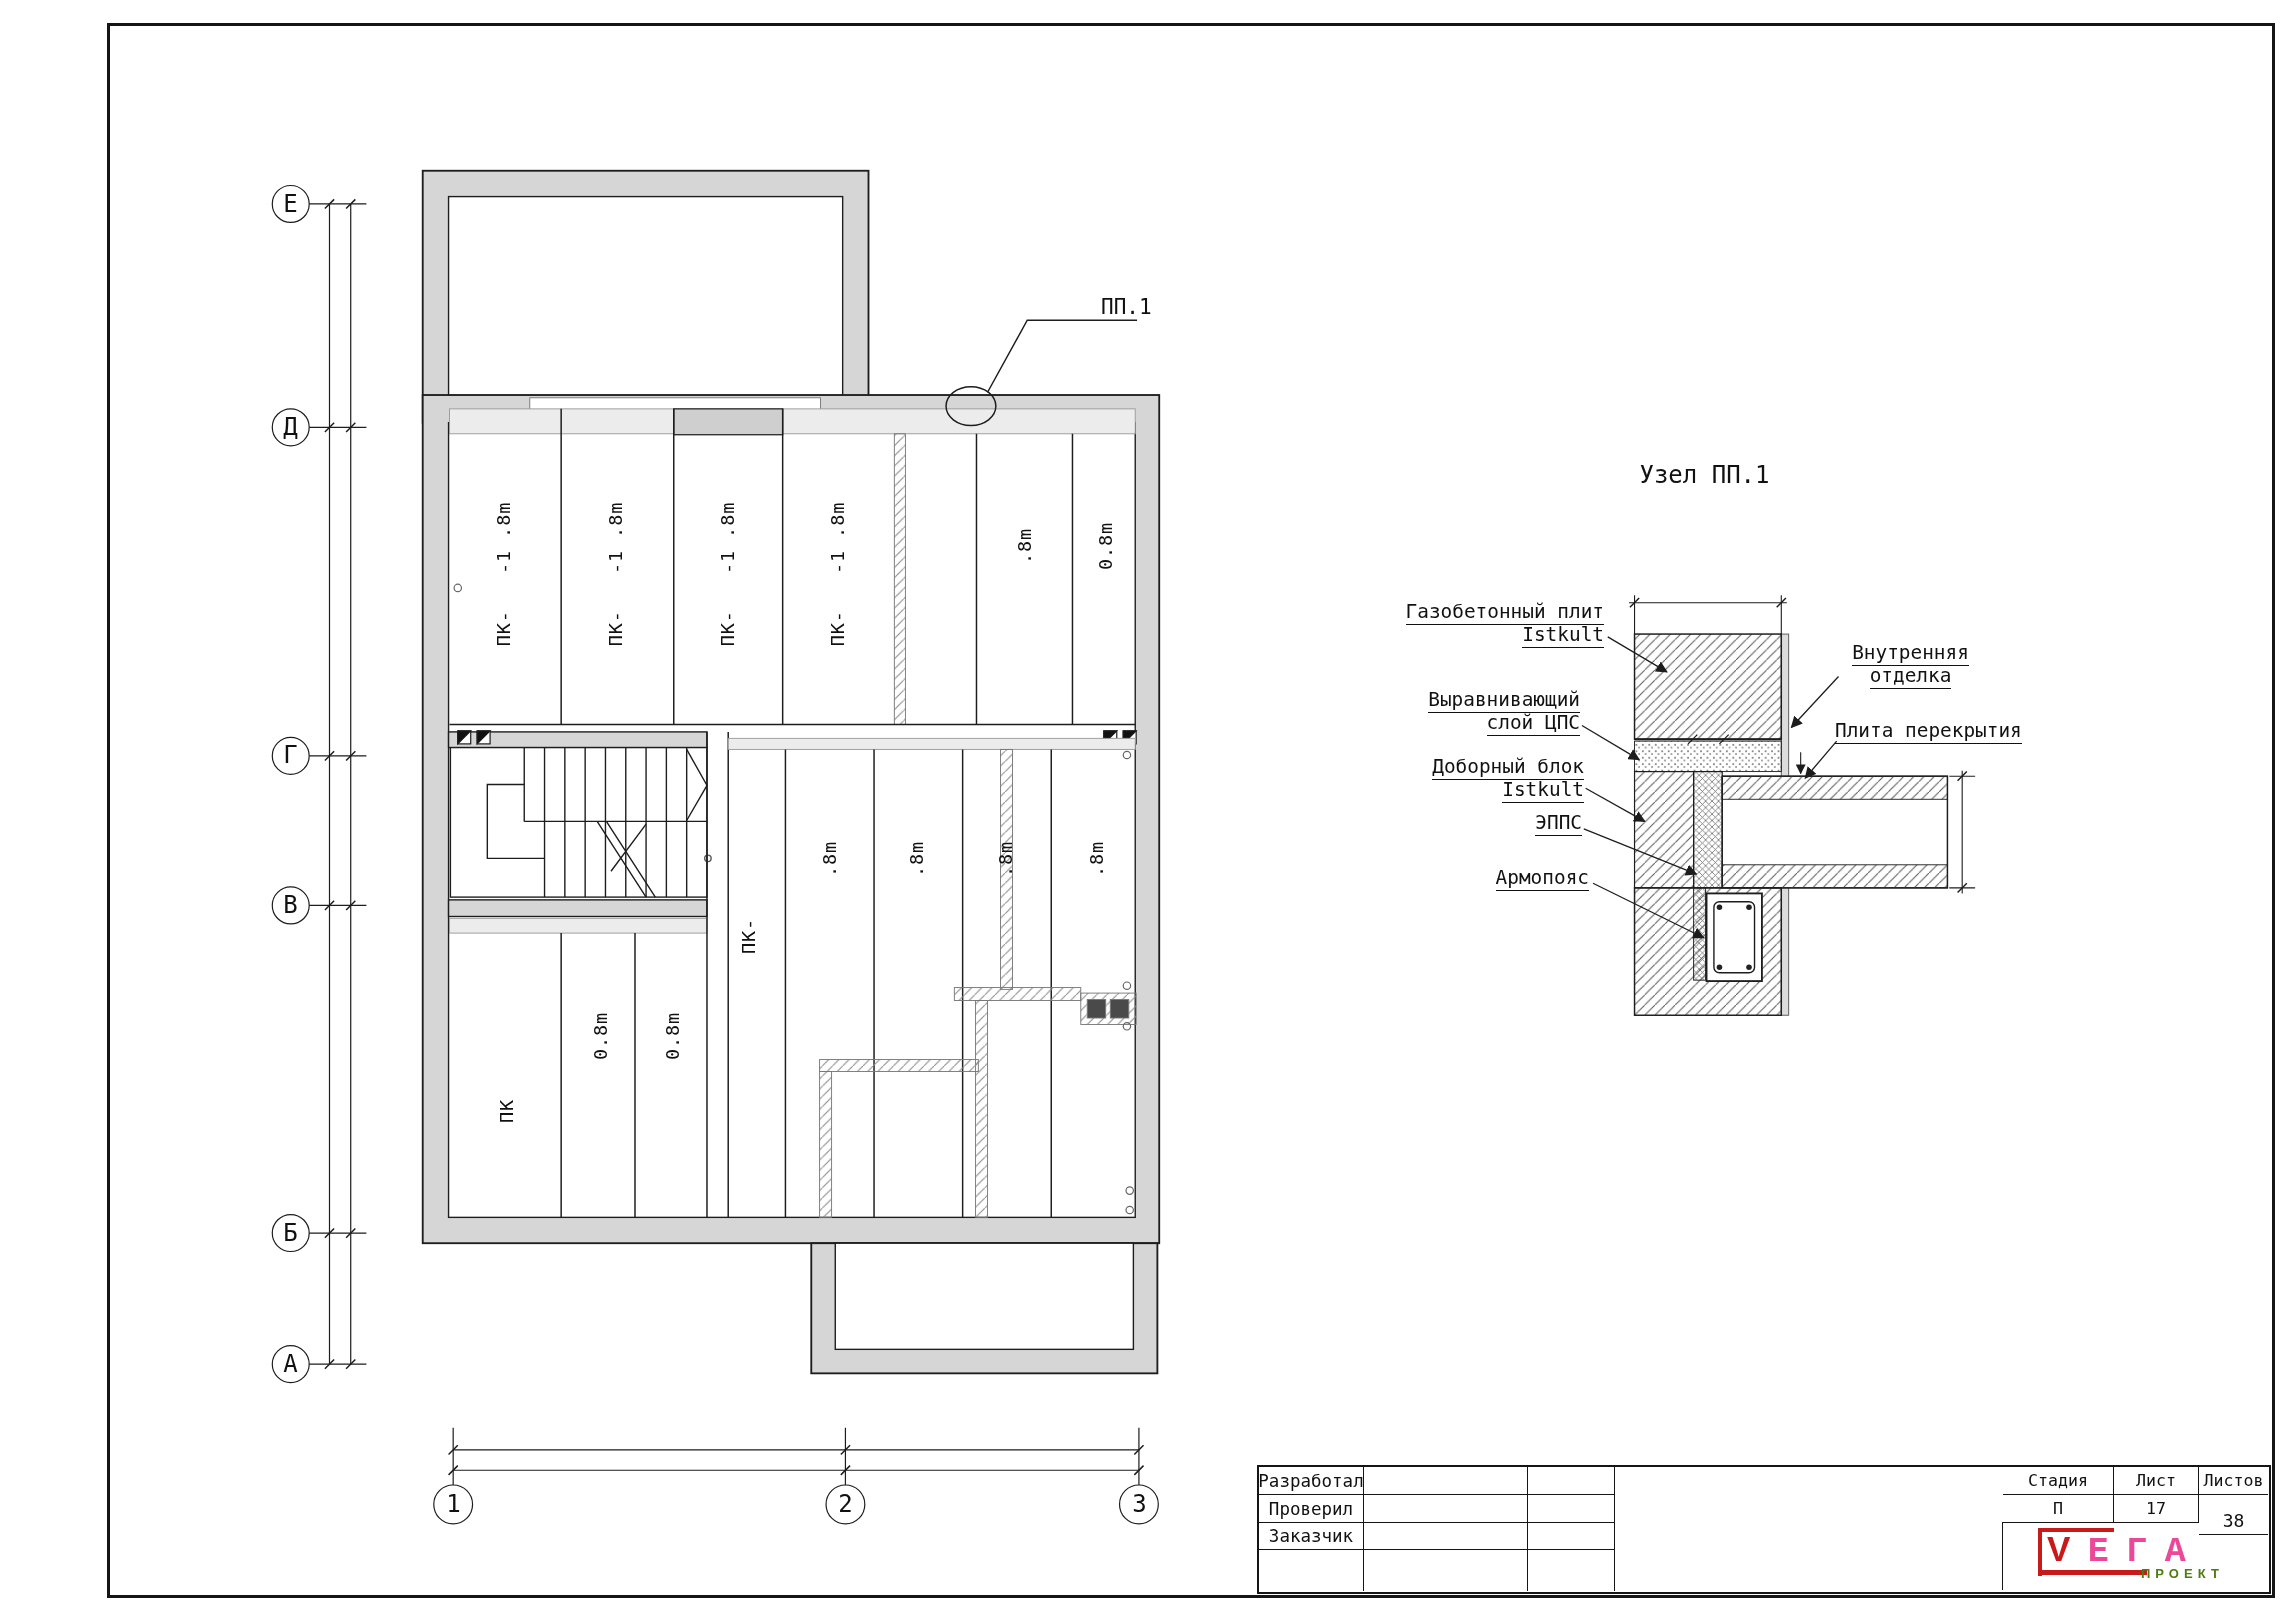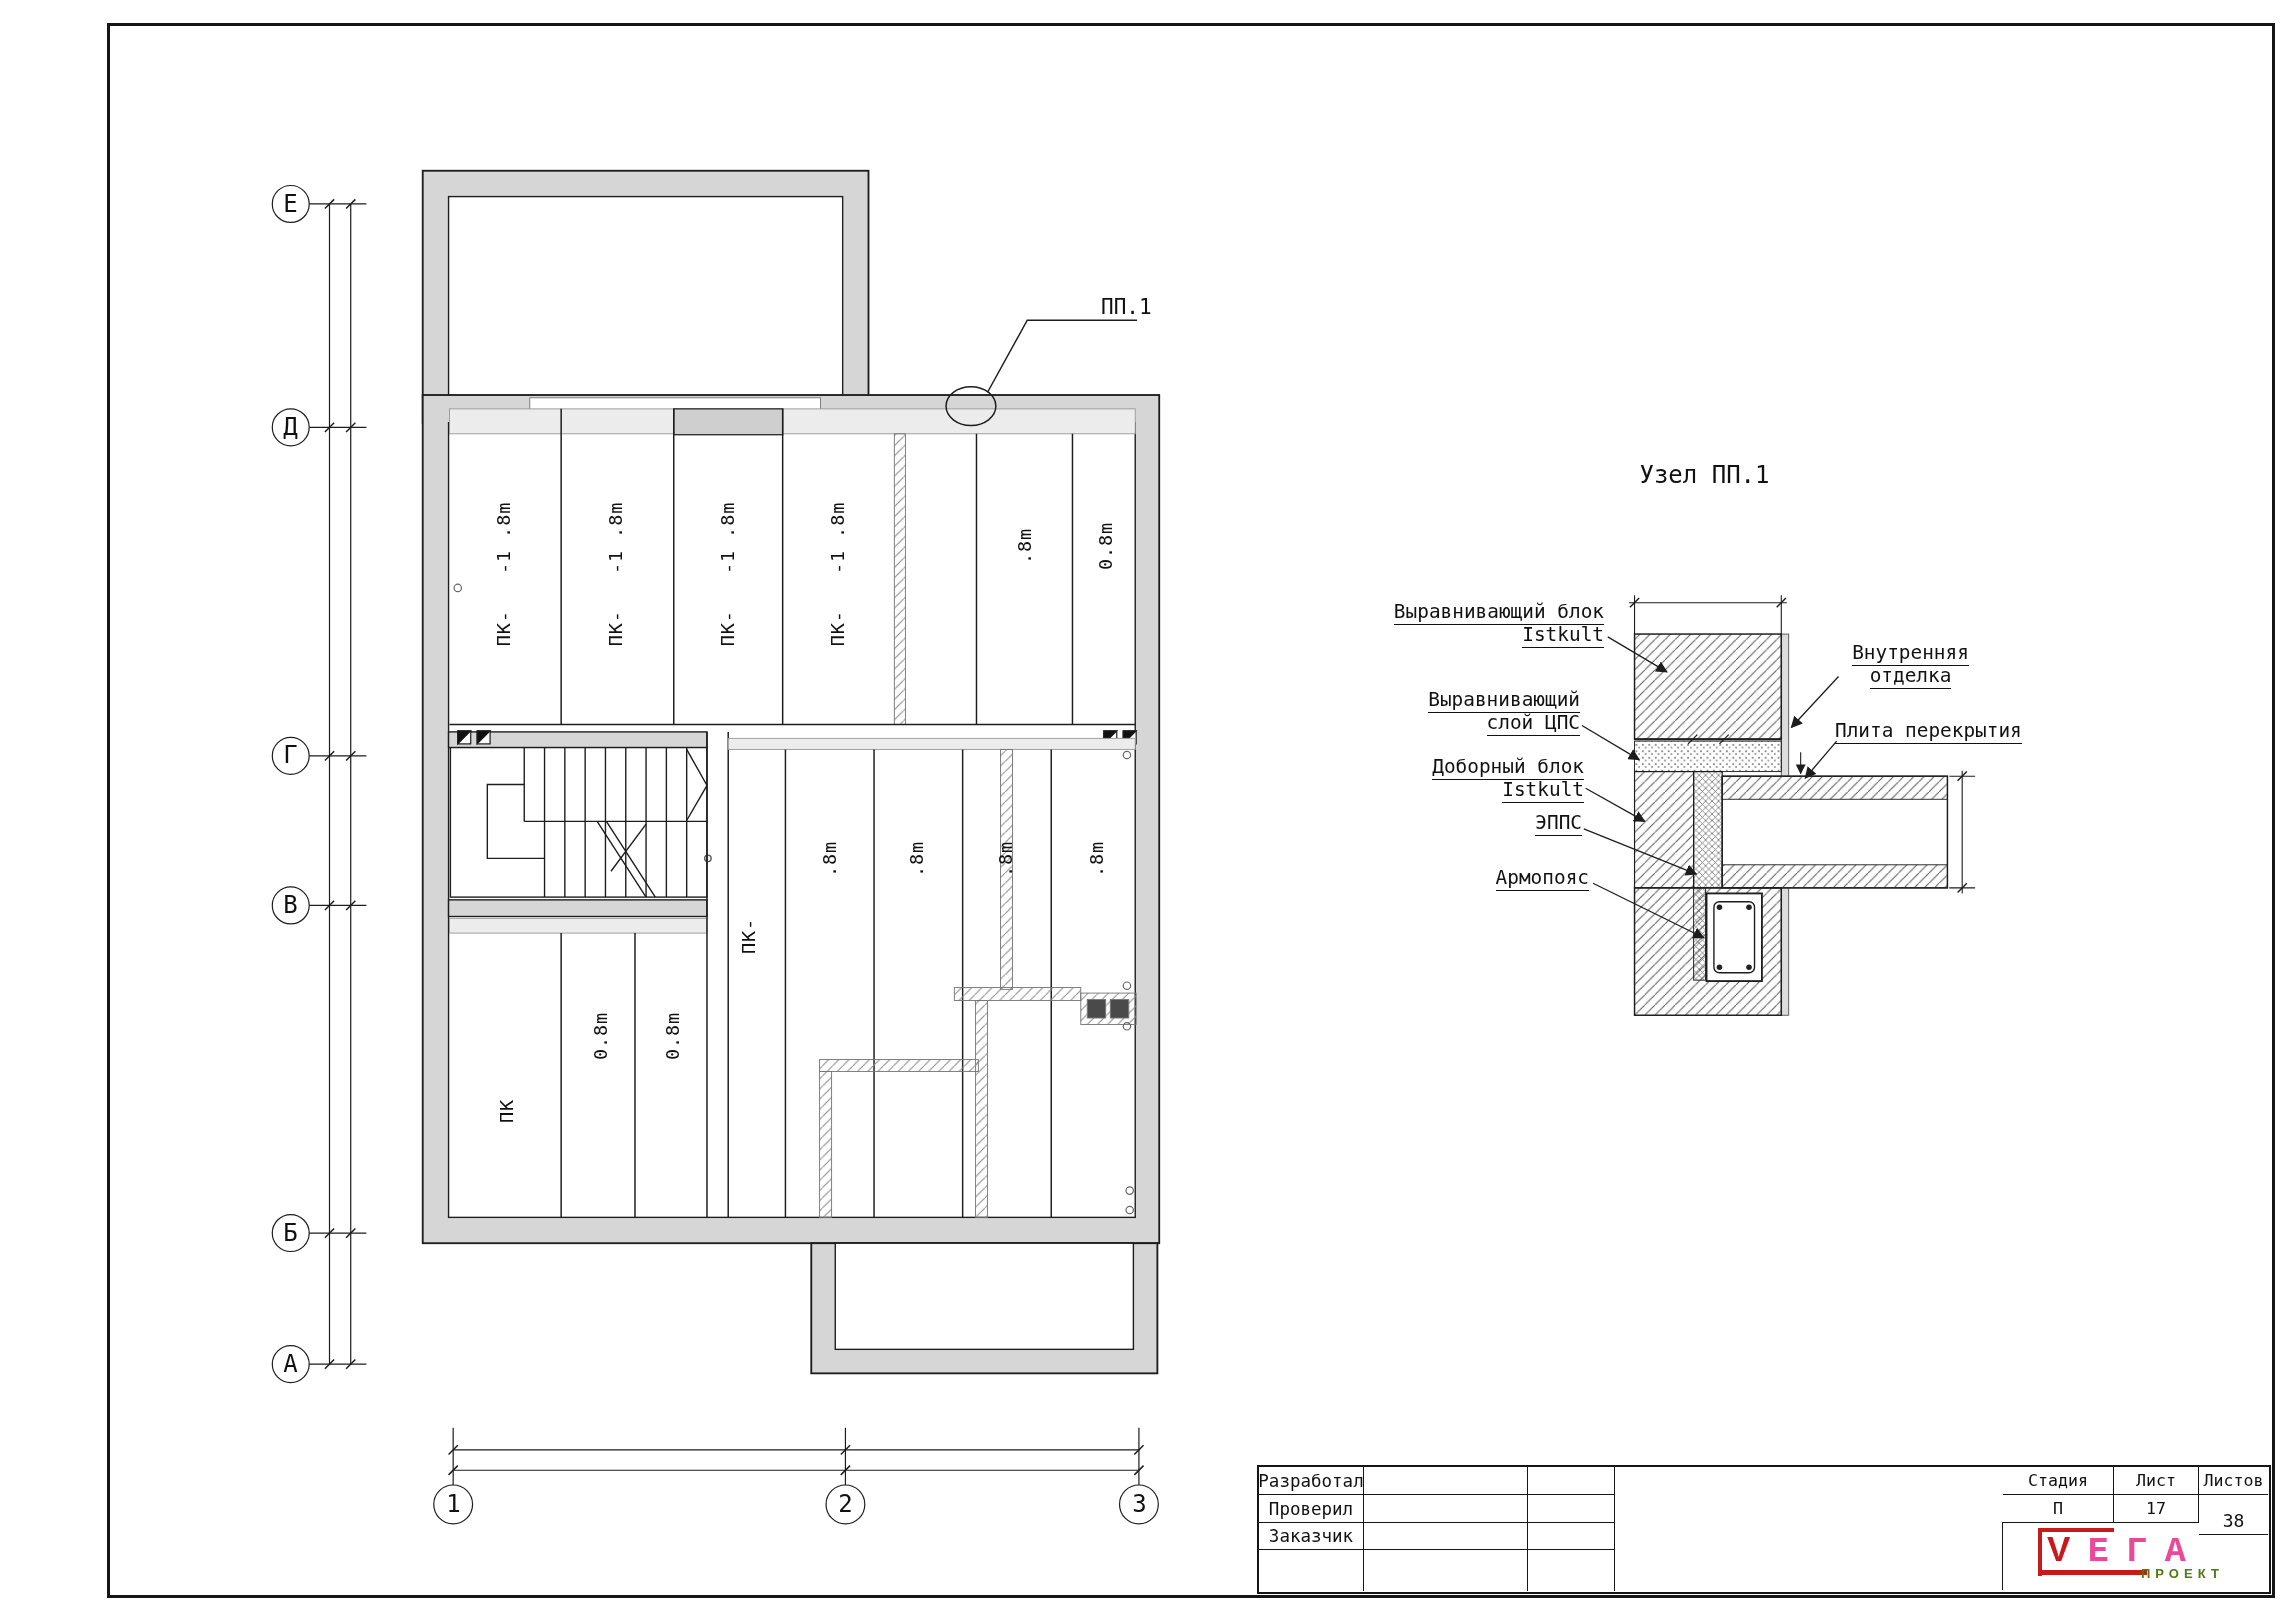--- a/index.html
+++ b/index.html
@@ -242,21 +242,21 @@
   <div class="vlab" style="left:829px;top:859px;">.8m</div>
   <div class="vlab" style="left:916px;top:859px;">.8m</div>
   <div class="vlab" style="left:1005px;top:859px;">.8m</div>
   <div class="vlab" style="left:1096px;top:859px;">.8m</div>
   <div class="vlab" style="left:506px;top:1111px;">ПК</div>
   <div class="vlab" style="left:600px;top:1036px;">0.8m</div>
   <div class="vlab" style="left:672px;top:1036px;">0.8m</div>
 
   <div class="dlab-c" style="left:1626px;top:461px;font-size:24px;">Узел ПП.1</div>
   <div class="dlab-l" style="left:1327px;top:600px;">
-    <span class="ulab">Выравнивающий блок</span><br>
+    <span class="ulab">Газобетонный плит</span><br>
     <span class="ulab">Istkult</span>
   </div>
   <div class="dlab-l" style="left:1303px;top:688px;">
     <span class="ulab">Выравнивающий</span><br>
     <span class="ulab">слой ЦПС</span>
   </div>
   <div class="dlab-l" style="left:1307px;top:755px;">
     <span class="ulab">Доборный блок</span><br>
     <span class="ulab">Istkult</span>
   </div>

